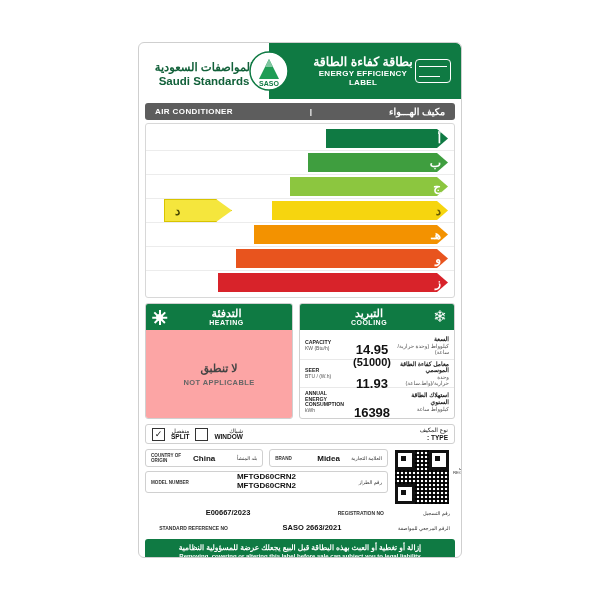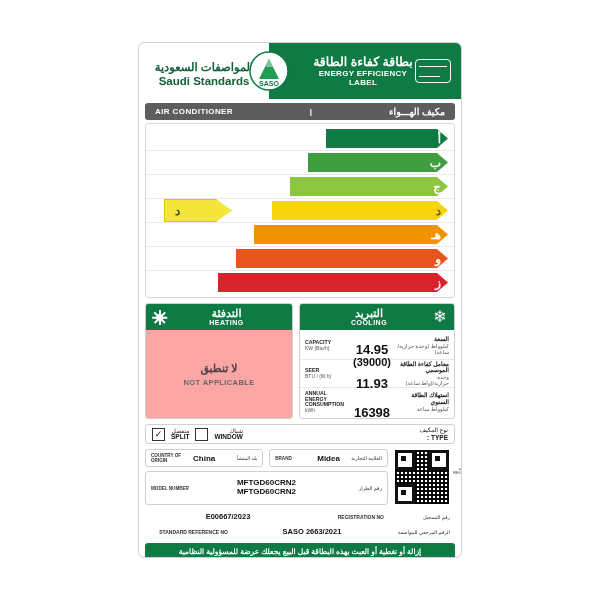--- a/index.html
+++ b/index.html
@@ -299,21 +299,21 @@
   .ib-val {
     flex: 1;
     text-align: center;
     font-size: 8px;
     font-weight: bold;
     color: #111;
   }
   .ib-ar { font-size: 5px; color: #333; direction: rtl; text-align: right; width: 42px; }
   .two-col { display: flex; gap: 6px; }
   .two-col .info-box { flex: 1; }
-  .model-box { height: 34px; }
+  .model-box { height: 22px; }
   .model-val { line-height: 1.1; }
   .qr {
     width: 54px; height: 54px;
     background:
       repeating-linear-gradient(90deg,#111 0 2px,#fff 2px 4px),
       repeating-linear-gradient(0deg,#111 0 2px,#fff 2px 4px);
     background-blend-mode: multiply;
     border: 1px solid #fff;
   }
   .qr-wrap { position: relative; width: 56px; height: 56px; }
@@ -459,21 +459,21 @@
       </div>
       <div class="cool-body">
 
         <div class="cool-row">
           <div class="cool-left">
             <div class="cl-en">CAPACITY</div>
             <div class="cl-unit">KW (Btu/h)</div>
           </div>
           <div class="cool-mid">
             <div>14.95</div>
-            <div class="sub">(39000)</div>
+            <div class="sub">(51000)</div>
           </div>
           <div class="cool-right">
             <div class="cr-ar">السعة</div>
             <div class="cr-unit">كيلوواط (وحدة حرارية/ساعة)</div>
           </div>
         </div>
 
         <div class="cool-row">
           <div class="cool-left">
             <div class="cl-en">SEER</div>

